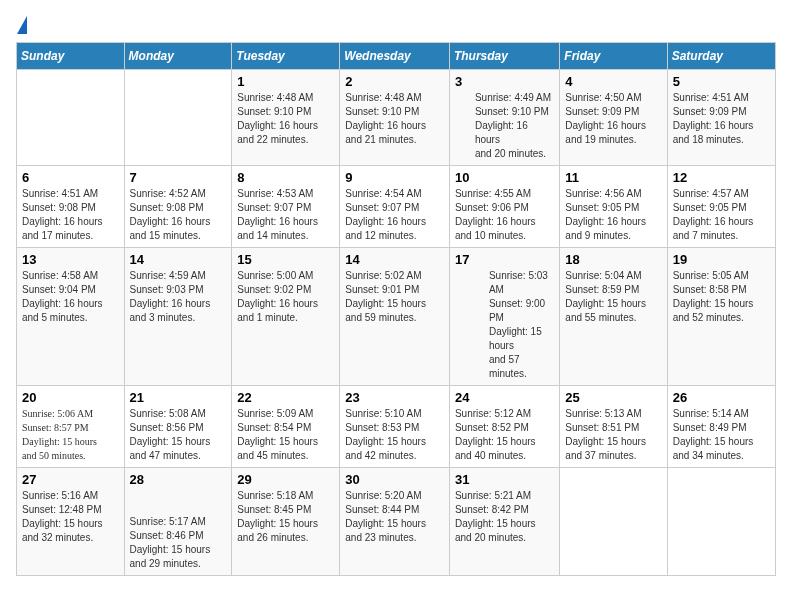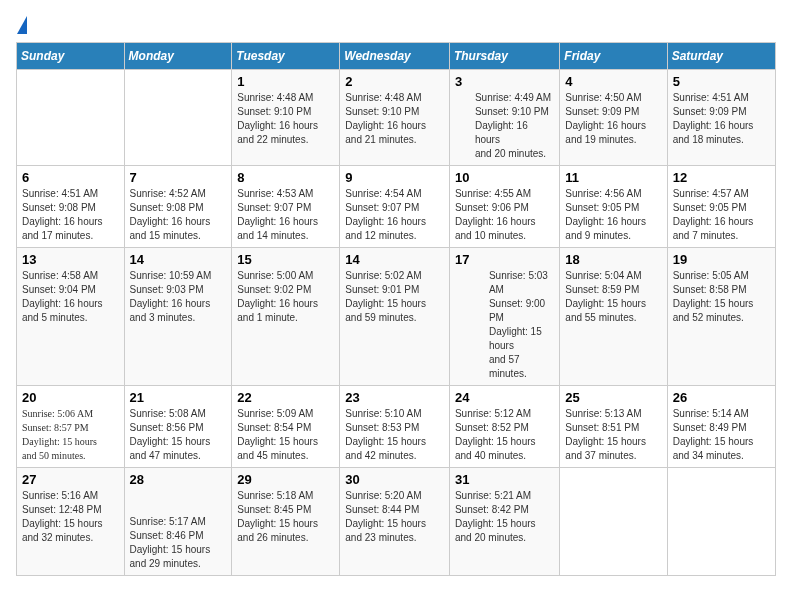--- a/index.html
+++ b/index.html
@@ -214,21 +214,21 @@
       <tr>
         <td>
           <span class="day-number">13</span>
           <div class="day-info" style="white-space: pre-line;">Sunrise: 4:58 AM
 Sunset: 9:04 PM
 Daylight: 16 hours
 and 5 minutes.</div>
         </td>
         <td>
           <span class="day-number">14</span>
-          <div class="day-info" style="white-space: pre-line;">Sunrise: 10:59 AM
+          <div class="day-info" style="white-space: pre-line;">Sunrise: 4:59 AM
 Sunset: 9:03 PM
 Daylight: 16 hours
 and 3 minutes.</div>
         </td>
         <td>
           <span class="day-number">15</span>
           <div class="day-info" style="white-space: pre-line;">Sunrise: 5:00 AM
 Sunset: 9:02 PM
 Daylight: 16 hours
 and 1 minute.</div>

